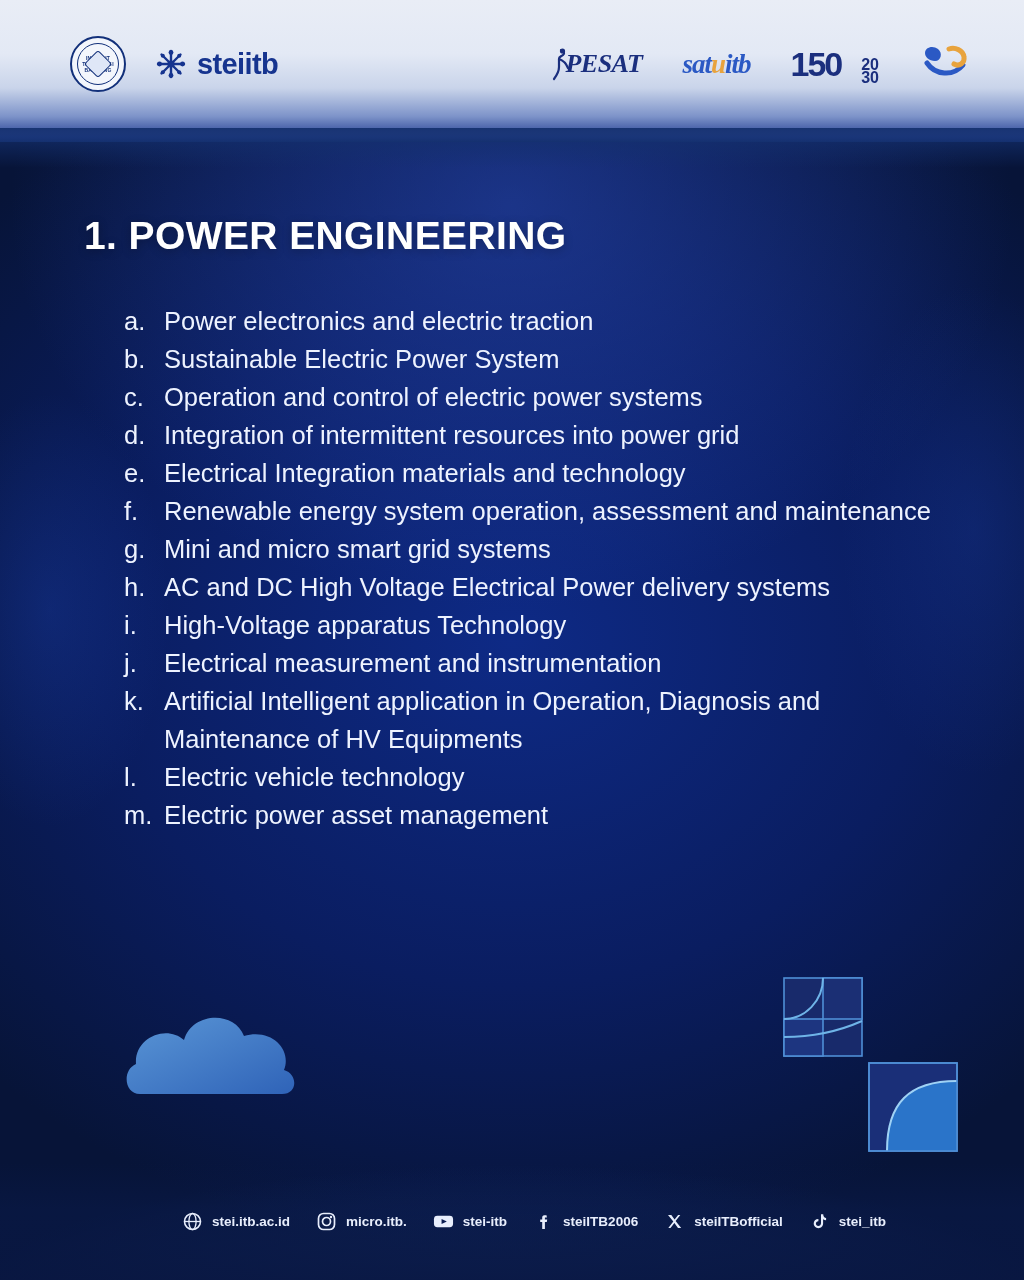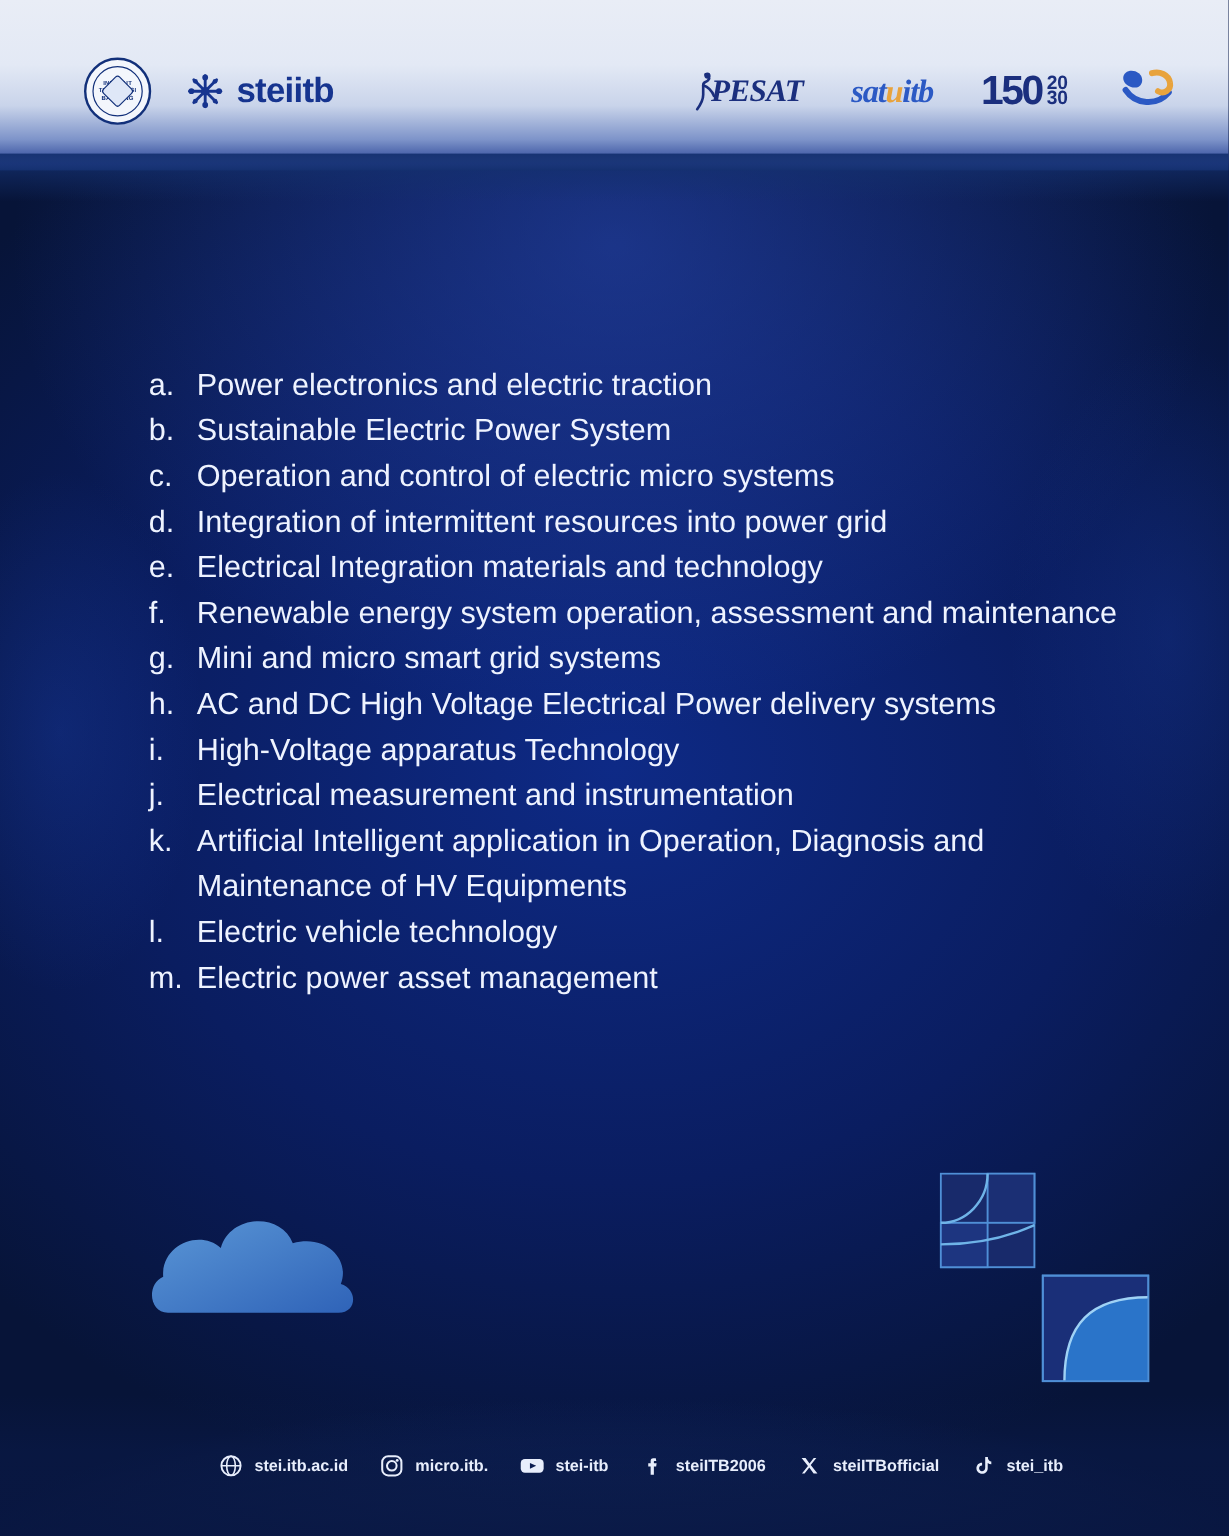--- a/index.html
+++ b/index.html
@@ -28,24 +28,24 @@
     background: linear-gradient(180deg, #e9edf6 0%, #e3e9f5 38%, #c9d4ea 62%, #7d93c9 82%, #2b4596 96%, #14306f 100%);
   }
   .header-band:after {
     content: "";
     position: absolute;
     left: 0; right: 0; bottom: -26px; height: 40px;
     background: linear-gradient(180deg, rgba(20,48,111,0.95) 0%, rgba(13,33,88,0.0) 100%);
   }
   .header-inner {
     position: absolute;
-    top: 12px; left: 0; right: 0; height: 142px;
+    top: 0; left: 0; right: 0; height: 142px;
     display: flex;
     align-items: center;
-    padding: 0 44px 14px 70px;
+    padding: 0 55px 14px 70px;
   }
   .left-logos { display: flex; align-items: center; gap: 28px; }
   .right-logos { display: flex; align-items: center; gap: 40px; margin-left: auto; }
 
   
   .itb-seal {
     width: 56px; height: 56px;
     border-radius: 50%;
     border: 2px solid #12307a;
     background: #f3f6fc;
@@ -96,21 +96,21 @@
     position: relative;
   }
   .satu-logo {
     font-size: 27px; font-weight: 700; font-style: italic;
     color: #2b59c4; letter-spacing: -1px;
     font-family: "Liberation Serif", serif;
   }
   .satu-logo .u { color: #e8a33d; }
   .satu-logo .itb { color: #2b59c4; }
 
-  .anniv { display: flex; align-items: center; gap: 4px; color: #1b2f7e; }
+  .anniv { display: flex; align-items: flex-end; gap: 20px; color: #1b2f7e; }
   .anniv .num { font-size: 34px; font-weight: 700; letter-spacing: -2px; position: relative; }
   .anniv .years { font-size: 16px; font-weight: 700; line-height: 13px; }
 
   .wave-mark { width: 50px; height: 42px; position: relative; }
 
   
   .title {
     position: absolute;
     left: 84px; top: 214px;
     font-size: 39px;
@@ -268,33 +268,34 @@
       <div class="wave-mark">
         <svg width="50" height="44" viewBox="0 0 50 44">
           <path d="M6 10 C6 4 14 2 19 6 C24 10 22 18 16 18 C10 18 6 14 6 10 Z" fill="#2b59c4"></path>
           <path d="M8 20 C16 32 34 34 44 22" stroke="#2b59c4" stroke-width="5" fill="none" stroke-linecap="round"></path>
           <path d="M30 6 C36 4 44 7 45 14 C46 20 40 24 35 21" stroke="#e8a33d" stroke-width="5" fill="none" stroke-linecap="round"></path>
         </svg>
       </div>
     </div>
   </div>
 
+  <div class="title">1. POWER ENGINEERING</div>
 
   <div class="list">
     <div class="list-item">
       <div class="marker">a.</div>
       <div class="item-text">Power electronics and electric traction</div>
     </div>
     <div class="list-item">
       <div class="marker">b.</div>
       <div class="item-text">Sustainable Electric Power System</div>
     </div>
     <div class="list-item">
       <div class="marker">c.</div>
-      <div class="item-text">Operation and control of electric micro systems</div>
+      <div class="item-text">Operation and control of electric power systems</div>
     </div>
     <div class="list-item">
       <div class="marker">d.</div>
       <div class="item-text">Integration of intermittent resources into  power grid</div>
     </div>
     <div class="list-item">
       <div class="marker">e.</div>
       <div class="item-text">Electrical Integration materials and technology</div>
     </div>
     <div class="list-item">

